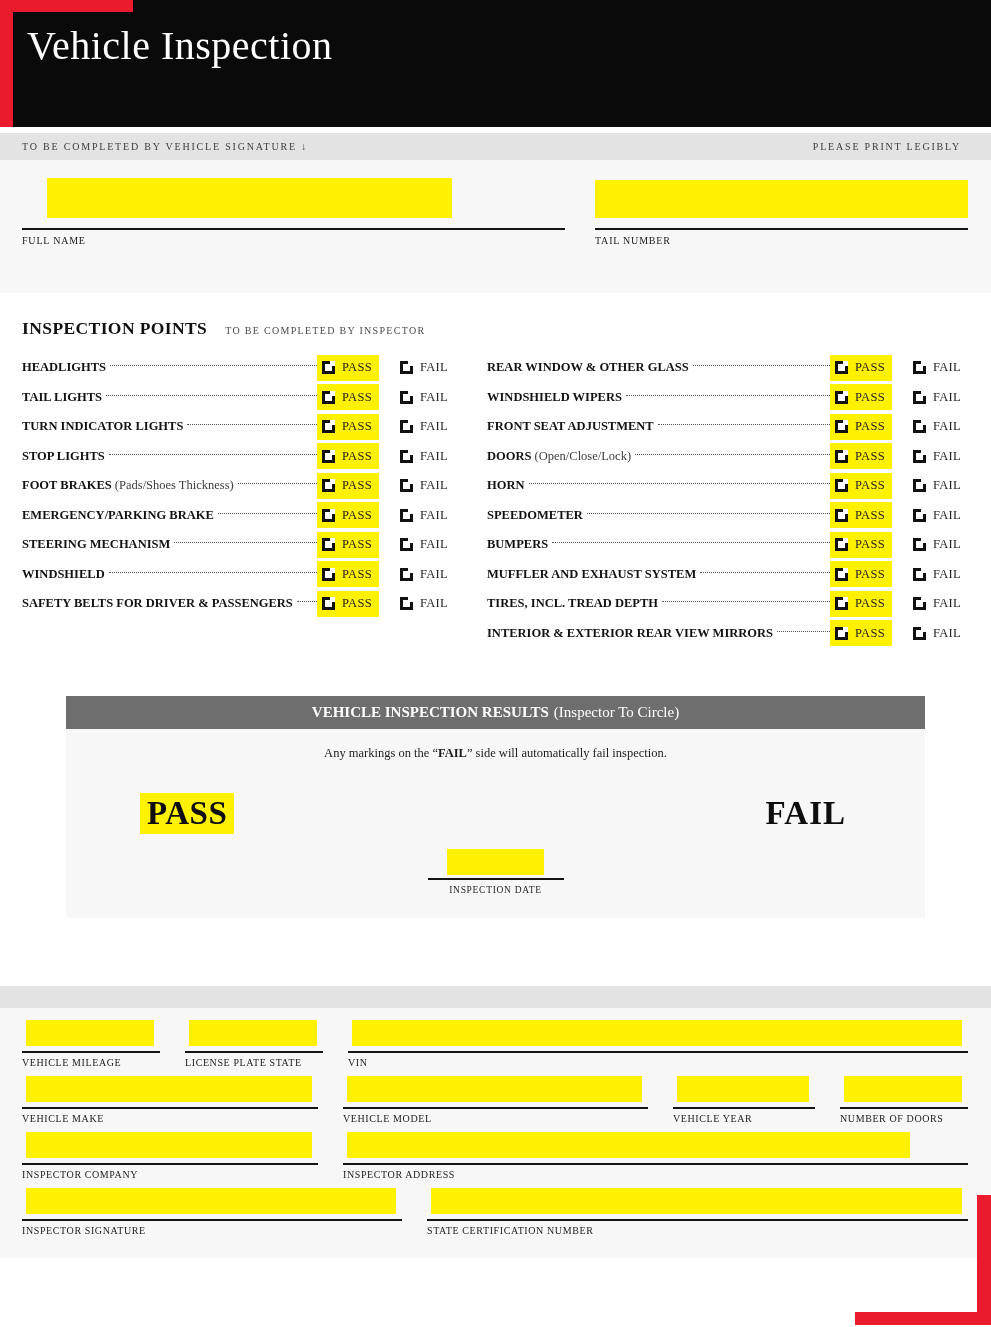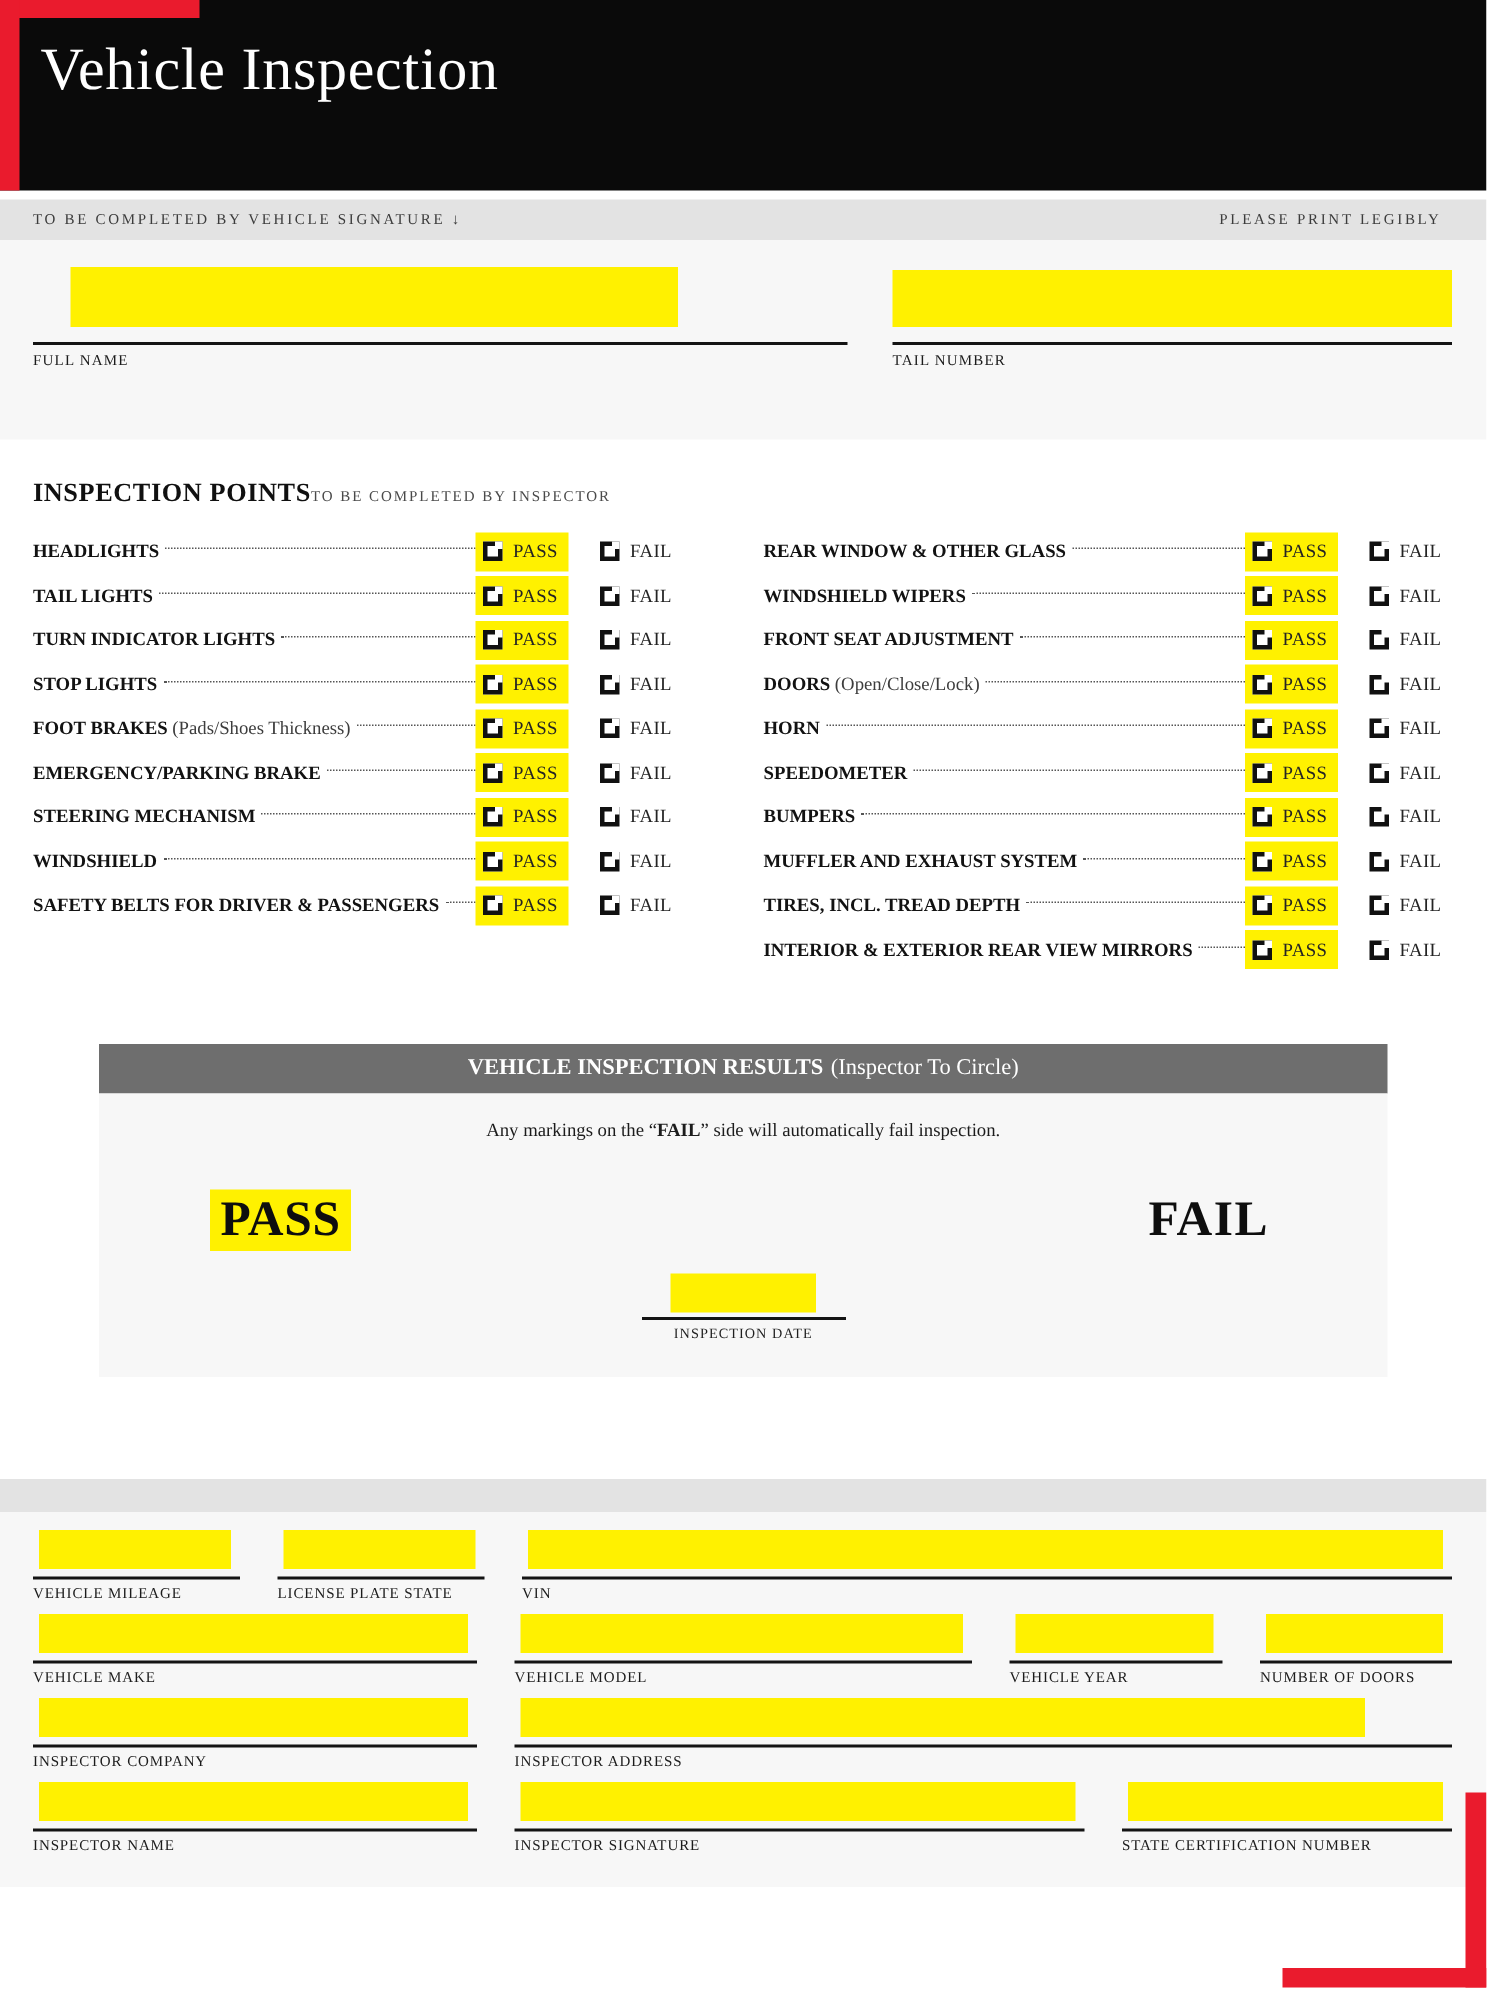--- a/index.html
+++ b/index.html
@@ -31,22 +31,22 @@
   .op-field.phone{flex:1;}
   .hl{background:var(--yellow);height:40px;}
   .name .hl{width:405px;margin-left:25px;}
   .phone .hl{width:100%;height:38px;margin-top:2px;}
   .op-line{border-bottom:2px solid var(--ink);margin-top:10px;}
   .small-lbl{margin-top:5px;font-size:10px;letter-spacing:.8px;color:#1B1B1B;}
 
   
   .ip-head{margin:25px 0 0 22px;display:flex;align-items:baseline;}
   .ip-title{font-size:17.5px;font-weight:bold;letter-spacing:.4px;color:#101010;}
-  .ip-sub{font-size:10px;letter-spacing:1.3px;color:#4A4A4A;}
-  .checklist{display:flex;margin:14px 23px 0 22px;gap:54px;align-items:flex-start;}
+  .ip-sub{margin-left:18px;font-size:10px;letter-spacing:1.3px;color:#4A4A4A;}
+  .checklist{display:flex;margin:14px 23px 0 22px;gap:32px;align-items:flex-start;}
   .col-left{width:433px;}
   .col-right{flex:1;}
   .chk-row{display:flex;align-items:center;height:29.5px;}
   .item-label{font-size:12.5px;font-weight:bold;color:#121212;white-space:nowrap;}
   .item-note{font-weight:normal;color:#3D3D3D;}
   .leader{flex:1;border-bottom:1.5px dotted #555;margin:0 0 4px 4px;min-width:6px;}
   .opt{display:flex;align-items:center;height:26px;padding:0 7px 0 5px;}
   .opt.pass{background:var(--yellow);}
   .opt.fail{margin-left:16px;}
   .cb{position:relative;width:13px;height:13px;border:3px solid #111;background:#fff;flex:0 0 auto;}
@@ -426,25 +426,20 @@
         <div class="f-lbl">INSPECTOR COMPANY</div>
       </div>
       <div class="field grow">
         <div class="hl-box" style="margin-right:58px;"></div>
         <div class="f-line"></div>
         <div class="f-lbl">INSPECTOR ADDRESS</div>
       </div>
     </div>
 
     <div class="frow">
-      <div class="field w296">
-        <div class="hl-box"></div>
-        <div class="f-line"></div>
-        <div class="f-lbl">INSPECTOR NAME</div>
-      </div>
       <div class="field w380">
         <div class="hl-box"></div>
         <div class="f-line"></div>
         <div class="f-lbl">INSPECTOR SIGNATURE</div>
       </div>
       <div class="field grow">
         <div class="hl-box"></div>
         <div class="f-line"></div>
         <div class="f-lbl">STATE CERTIFICATION NUMBER</div>
       </div>

